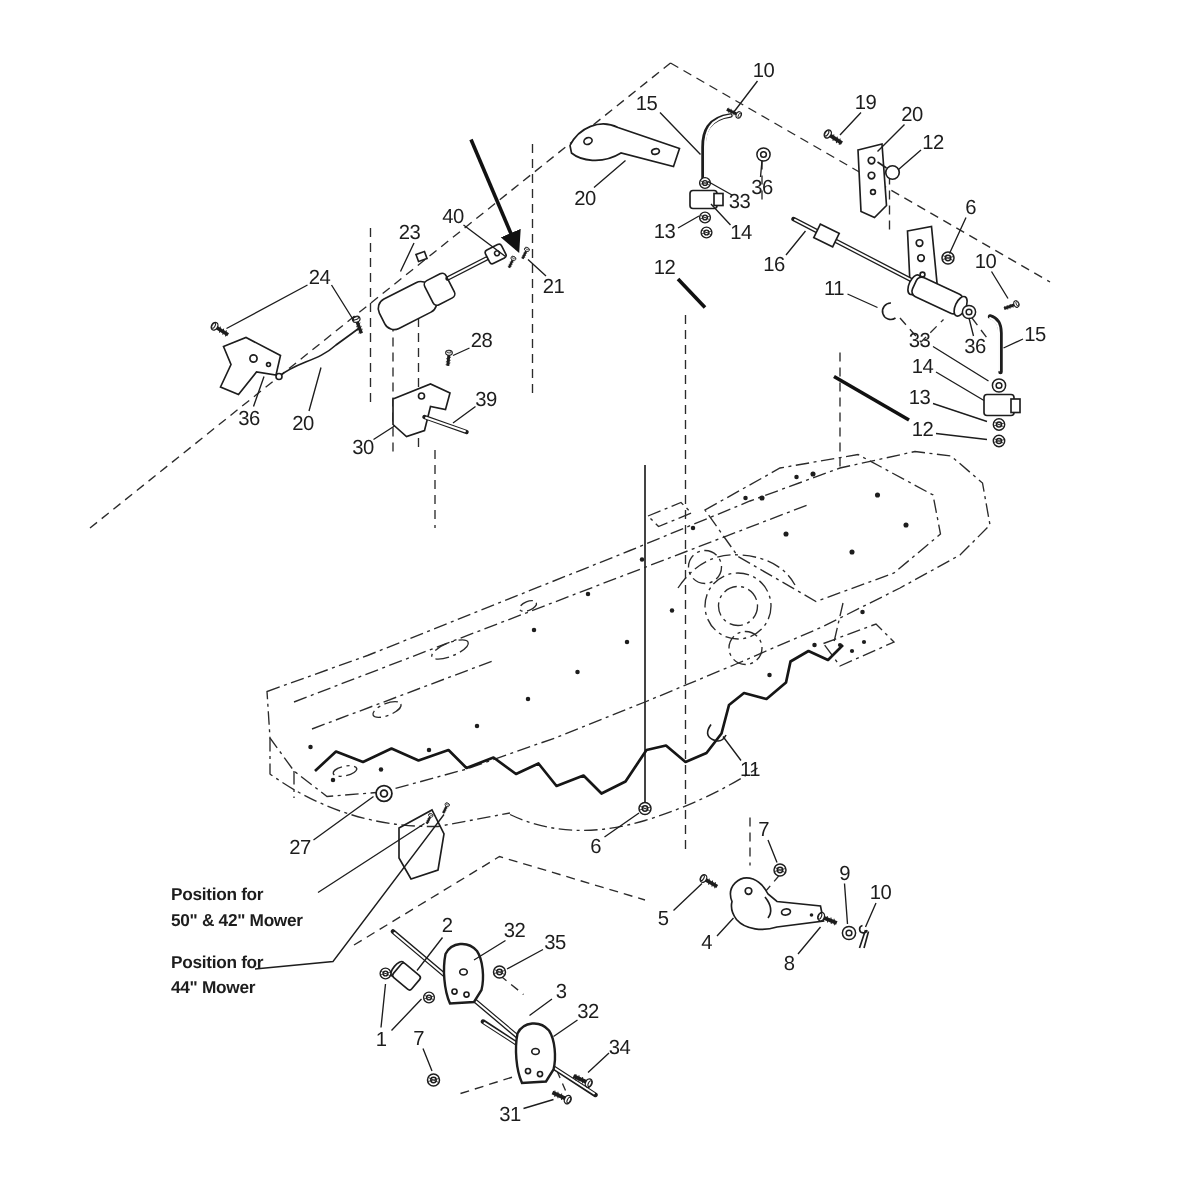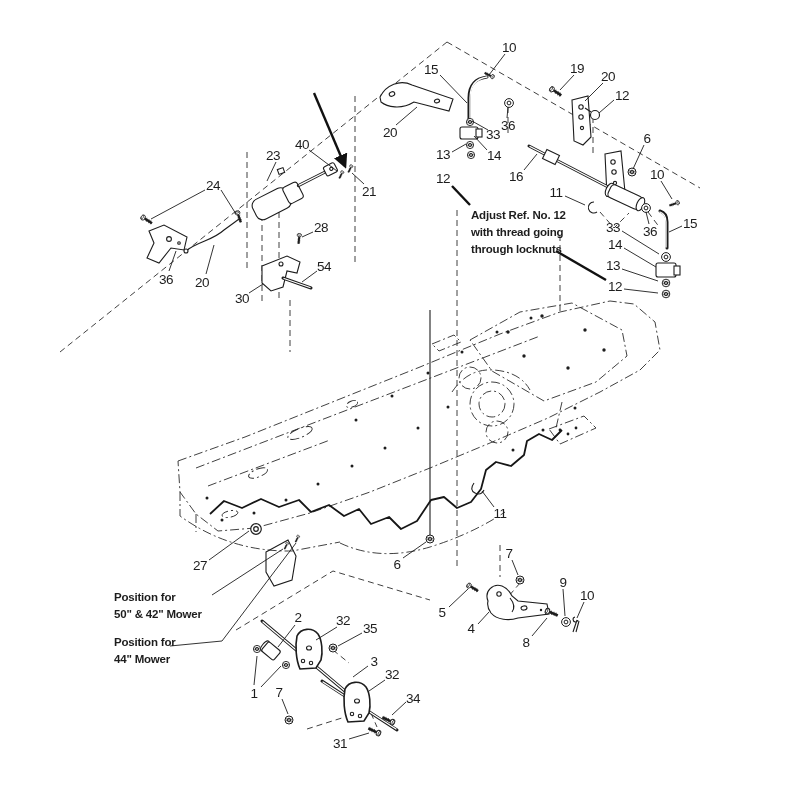--- a/index.html
+++ b/index.html
@@ -251,25 +251,20 @@
     M406,702 L392,715 M254,685 L257,656 M261,687 L281,666 M282,699 L288,714 M349,739 L369,733
     M212,595 L283,549 M170,646 L222,641 L296,543"></path>
 
   <g>
     <path class="leadth" d="M314,93 L345,166" marker-end="url(#arr)"></path>
     <path class="leadth" d="M452,186 L470,205"></path>
     <path class="leadth" d="M556,251 L606,280"></path>
   </g>
 </svg>
 
-<div class="note" style="left:471px;top:207px">
-  <div>Adjust Ref. No. 12</div>
-  <div>with thread going</div>
-  <div>through locknuts</div>
-</div>
 <div class="note" style="left:114px;top:589px">
   <div>Position for</div>
   <div>50" &amp; 42" Mower</div>
 </div>
 <div class="note" style="left:114px;top:634px">
   <div>Position for</div>
   <div>44" Mower</div>
 </div>
 
 <div class="co" style="left:509px;top:47px">10</div>
@@ -288,21 +283,21 @@
 <div class="co" style="left:657px;top:174px">10</div>
 <div class="co" style="left:556px;top:192px">11</div>
 <div class="co" style="left:302px;top:144px">40</div>
 <div class="co" style="left:273px;top:155px">23</div>
 <div class="co" style="left:369px;top:191px">21</div>
 <div class="co" style="left:213px;top:185px">24</div>
 <div class="co" style="left:321px;top:227px">28</div>
 <div class="co" style="left:166px;top:279px">36</div>
 <div class="co" style="left:202px;top:282px">20</div>
 <div class="co" style="left:242px;top:298px">30</div>
-<div class="co" style="left:324px;top:266px">54</div>
+<div class="co" style="left:324px;top:266px">39</div>
 <div class="co" style="left:613px;top:227px">33</div>
 <div class="co" style="left:650px;top:231px">36</div>
 <div class="co" style="left:690px;top:223px">15</div>
 <div class="co" style="left:615px;top:244px">14</div>
 <div class="co" style="left:613px;top:265px">13</div>
 <div class="co" style="left:615px;top:286px">12</div>
 <div class="co" style="left:397px;top:564px">6</div>
 <div class="co" style="left:500px;top:513px">11</div>
 <div class="co" style="left:200px;top:565px">27</div>
 <div class="co" style="left:509px;top:553px">7</div>

